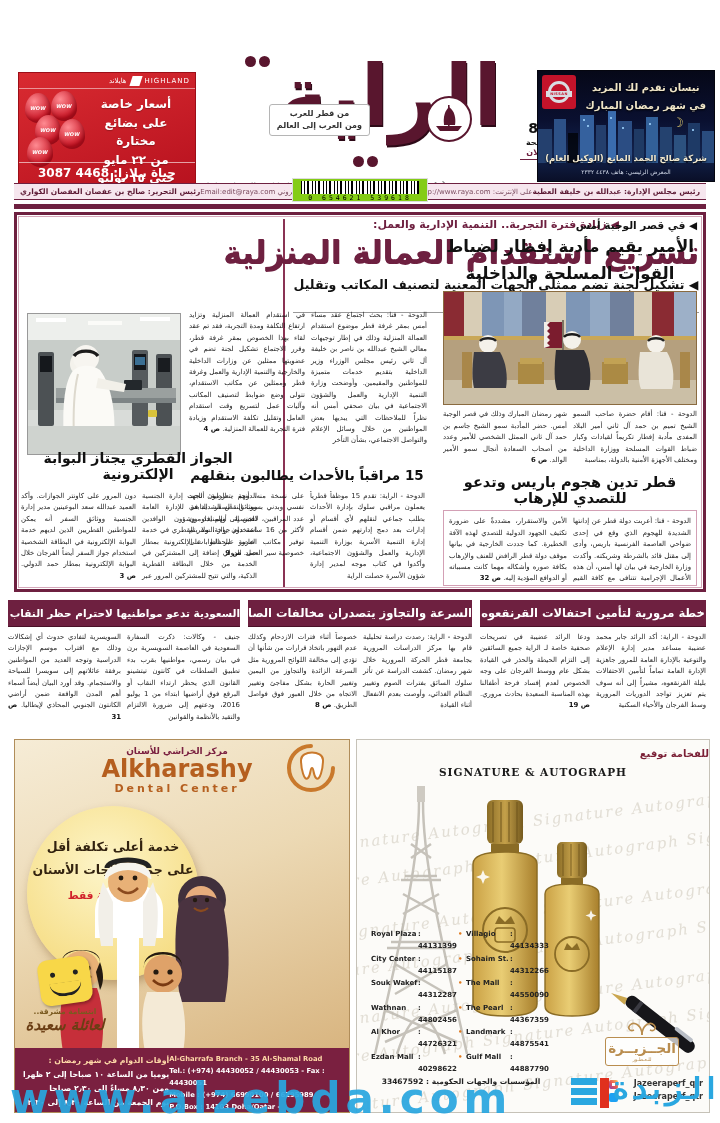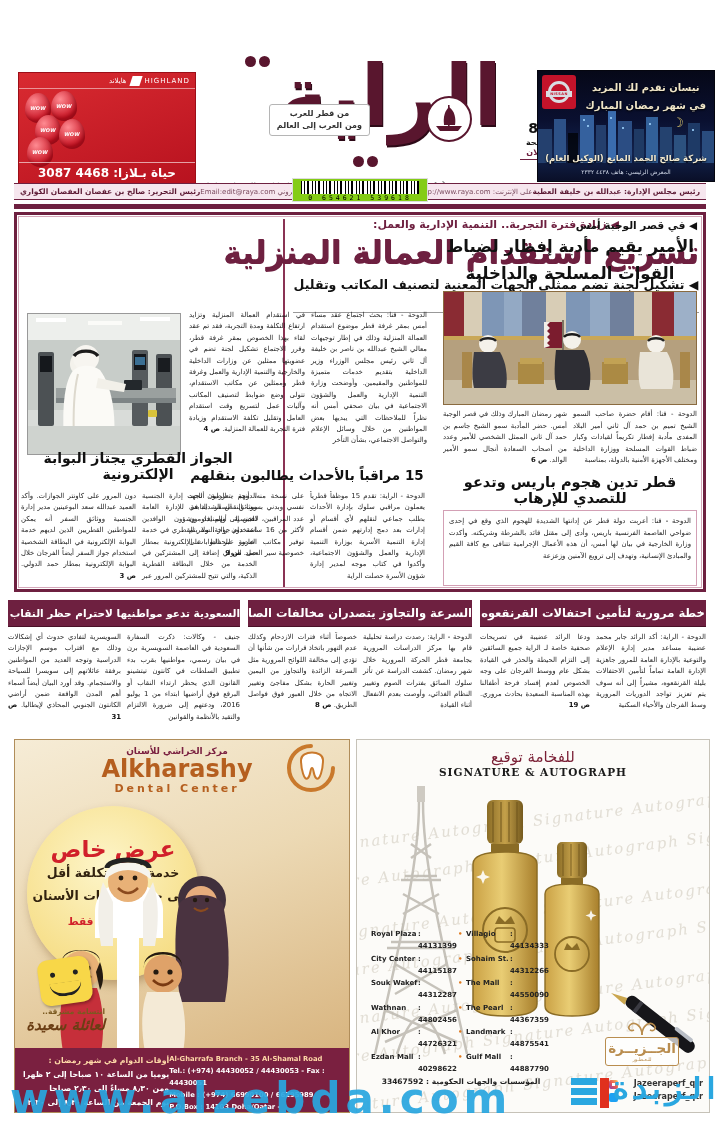--- a/index.html
+++ b/index.html
@@ -132,21 +132,21 @@
   .dental-name-en { font-size:24px; font-weight:bold; color:#b55f1f; line-height:1.1; }
   .dental-name-en2 { font-size:11px; font-weight:bold; color:#b55f1f; letter-spacing:3px; }
   .tooth-wrap { position:absolute; top:2px; right:6px; width:62px; height:58px; }
   .offer-circle { position:absolute; right:150px; left:12px; top:66px; height:174px; border-radius:50%;
     background:radial-gradient(circle at 45% 35%, #fdf5c9, #f6dd85 75%, #eccf6e);
     box-shadow:2px 5px 10px rgba(110,70,20,.35); text-align:center; padding-top:30px; }
   .offer-title { font-size:23px; font-weight:bold; color:#d1202a; }
   .offer-line { font-size:12.5px; font-weight:bold; color:#32220f; line-height:1.8; }
   .offer-note { font-size:10.5px; font-weight:bold; color:#d1202a; margin-top:8px; }
   .family-wrap { position:absolute; left:2px; bottom:60px; width:230px; height:210px; }
-  .smiley-wrap { position:absolute; right:244px; left:10px; bottom:78px; }
+  .smiley-wrap { position:absolute; right:244px; left:10px; bottom:78px; text-align:center; }
   .smiley { width:52px; height:46px; margin:0 auto; background:#f8d748; border-radius:10px;
     transform:rotate(-8deg); position:relative; box-shadow:1px 2px 3px rgba(0,0,0,.3); }
   .smiley .eye { position:absolute; top:13px; width:5px; height:5px; background:#222; border-radius:50%; }
   .smiley .eye.l { left:12px; } .smiley .eye.r { right:12px; }
   .smiley .mouth { position:absolute; left:10px; right:10px; bottom:8px; height:14px;
     border-bottom:3px solid #222; border-radius:0 0 20px 20px; }
   .smile-small { font-size:7.5px; font-weight:bold; color:#7a5a20; margin-top:3px; }
   .smile-big { font-size:15px; font-weight:bold; color:#6b3e14;font-style:italic; }
   .dental-foot { position:absolute; left:0; right:0; bottom:0; height:64px; background:#7a2040;
     display:flex; justify-content:space-between; padding:6px 8px; color:#fff; }
@@ -154,22 +154,22 @@
   .dental-contact .addr { color:#ffd9a8; }
   .dental-hours { text-align:right; font-size:7.8px; font-weight:bold; line-height:1.8; }
   .dental-hours .h-title { color:#ffd9a8; }
 
   
   .perfume { left:356px; top:739px; width:354px; height:374px; background:#fcfbf8;
     border:1px solid #c6c2b8; overflow:hidden; direction:ltr; }
   .script-bg { position:absolute; inset:0; overflow:hidden; }
   .script-line { position:absolute; white-space:nowrap; font-family:"DejaVu Serif", serif;
     font-style:italic; font-size:15px; color:#e2ded5; letter-spacing:2px; transform:rotate(-7deg); }
-  .perfume-title-ar { position:absolute; top:8px; left:0; right:0; text-align:center;
-    font-size:15px; font-weight:normal; color:#7a1f35; }
+  .perfume-title-ar { position:absolute; top:8px; left:0; right:0; text-align:right;
+    font-size:10px; font-weight:bold; color:#7a1f35; }
   .perfume-title-en { position:absolute; top:26px; left:0; right:0; text-align:center;
     font-family:"DejaVu Serif", serif; font-size:10.5px; font-weight:bold; color:#1a1a1a; letter-spacing:1px; }
   .eiffel-wrap { position:absolute; left:4px; top:44px; width:120px; height:276px; }
   .bottles-wrap { position:absolute; left:96px; top:50px; width:170px; height:230px; }
   .pen-wrap { position:absolute; right:0px; top:244px; width:110px; height:80px; }
   .phone-table { position:absolute; left:14px; bottom:26px; width:180px; font-size:7px; font-weight:bold; color:#222; }
   .phone-row { display:flex; line-height:1.75; }
   .phone-row .loc1 { width:47px; } .phone-row .n1 { width:40px; }
   .phone-row .dot { width:8px; color:#e07b20; } 
   .phone-row .loc2 { width:44px; } .phone-row .n2 { width:40px; }
@@ -199,20 +199,26 @@
 </head>
 <body>
 
 <div id="page">
 
   <div class="abs highland">
     <div class="hl-brand">
       <span>HIGHLAND</span>
       <span class="hl-logo-sq"></span>
       <span class="hl-ar">هايلاند</span>
+    </div>
+    <div class="hl-lines">
+      <div>أسعار خاصة</div>
+      <div>على بضائع مختارة</div>
+      <div>من ٢٢ مايو</div>
+      <div>حتى ١٥ يوليو</div>
     </div>
     <div class="balloons">
       <span class="balloon" style="left:0; top:2px">
           <i>WOW</i>
         </span>
       <span class="balloon" style="left:26px; top:0">
           <i>WOW</i>
         </span>
       <span class="balloon" style="left:10px; top:24px">
           <i>WOW</i>
@@ -408,20 +414,21 @@
             <rect x="236" y="60" width="10" height="36" fill="#a9874a"></rect>
         </svg>
       </div>
       <div class="amir-caption body-cols">
         <div class="col"><span>الدوحة - قنا: أقام حضرة صاحب السمو الشيخ تميم بن حمد آل ثاني أمير البلاد المفدى مأدبة إفطار تكريماً لقيادات وكبار ضباط القوات المسلحة ووزارة الداخلية ومختلف الأجهزة الأمنية بالدولة، بمناسبة</span></div>
         <div class="col"><span>شهر رمضان المبارك وذلك في قصر الوجبة أمس. حضر المأدبة سمو الشيخ جاسم بن حمد آل ثاني الممثل الشخصي للأمير وعدد من أصحاب السعادة أنجال سمو الأمير الوالد.</span> <span class="pgref">ص 6</span></div>
       </div>
       <div class="paris-headline">قطر تدين هجوم باريس وتدعو للتصدي للإرهاب</div>
       <div class="paris-box body-cols">
         <div class="col"><span>الدوحة - قنا: أعربت دولة قطر عن إدانتها الشديدة للهجوم الذي وقع في إحدى ضواحي العاصمة الفرنسية باريس، وأدى إلى مقتل قائد بالشرطة وشريكته. وأكدت وزارة الخارجية في بيان لها أمس، أن هذه الأعمال الإجرامية تتنافى مع كافة القيم والمبادئ الإنسانية، وتهدف إلى ترويع الآمنين وزعزعة</span></div>
+        <div class="col"><span>الأمن والاستقرار، مشددةً على ضرورة تكثيف الجهود الدولية للتصدي لهذه الآفة الخطيرة. كما جددت الخارجية في بيانها موقف دولة قطر الرافض للعنف والإرهاب بكافة صوره وأشكاله مهما كانت مسبباته أو الدوافع المؤدية إليه.</span> <span class="pgref">ص 32</span></div>
       </div>
     </div>
   </div>
 
   <div class="abs bar bar-qarangao">خطة مرورية لتأمين احتفالات القرنقعوه</div>
   <div class="abs bar bar-speed">السرعة والتجاوز يتصدران مخالفات الصائمين</div>
   <div class="abs bar bar-saudi" style="font-size:10.5px">السعودية تدعو مواطنيها لاحترام حظر النقاب في سويسرا</div>
 
   <div class="abs row2-body row2-qarangao body-cols">
     <div class="col"><span>الدوحة - الراية: أكد الرائد جابر محمد عضيبة مساعد مدير إدارة الإعلام والتوعية بالإدارة العامة للمرور جاهزية الإدارة العامة تماماً لتأمين الاحتفالات بليلة القرنقعوه، مشيراً إلى أنه سوف يتم تعزيز تواجد الدوريات المرورية وسط الفرجان والأحياء السكنية</span></div>
@@ -442,21 +449,20 @@
         <path d="M52 26 A22 22 0 1 1 30 4" fill="none" stroke="#c9792c" stroke-width="4" stroke-linecap="round"></path>
         <path d="M20 18 C20 8 42 8 42 18 C42 26 39 40 35 36 C32 33 33 26 31 26 C29 26 30 33 27 36 C23 40 20 26 20 18 Z" fill="#fff" stroke="#c9792c" stroke-width="2"></path>
       </svg>
     </div>
     <div class="dental-head">
       <div class="dental-name-ar">مركز الخراشي للأسنان</div>
       <div class="dental-name-en">Alkharashy</div>
       <div class="dental-name-en2">Dental Center</div>
     </div>
     <div class="offer-circle">
-      <div class="offer-title">عرض خاص</div>
       <div class="offer-line">خدمة أعلى تكلفة أقل</div>
       <div class="offer-line">على جميع علاجات الأسنان</div>
       <div class="offer-note">فرع الغرافة فقط</div>
     </div>
     <div class="family-wrap">
       <svg width="230" height="210" viewBox="0 0 230 210">
         <path d="M96 44 C84 46 78 58 78 70 L78 96 L146 96 L146 68 C146 54 136 44 124 44 Z" fill="#ffffff"></path>
         <circle cx="111" cy="40" r="20" fill="#e8b177"></circle>
         <path d="M88 34 C90 16 132 16 134 34 C136 44 130 28 111 28 C92 28 86 44 88 34 Z" fill="#f6f4ee"></path>
         <path d="M90 26 a21 8 0 0 1 42 0" fill="none" stroke="#222" stroke-width="5"></path>

